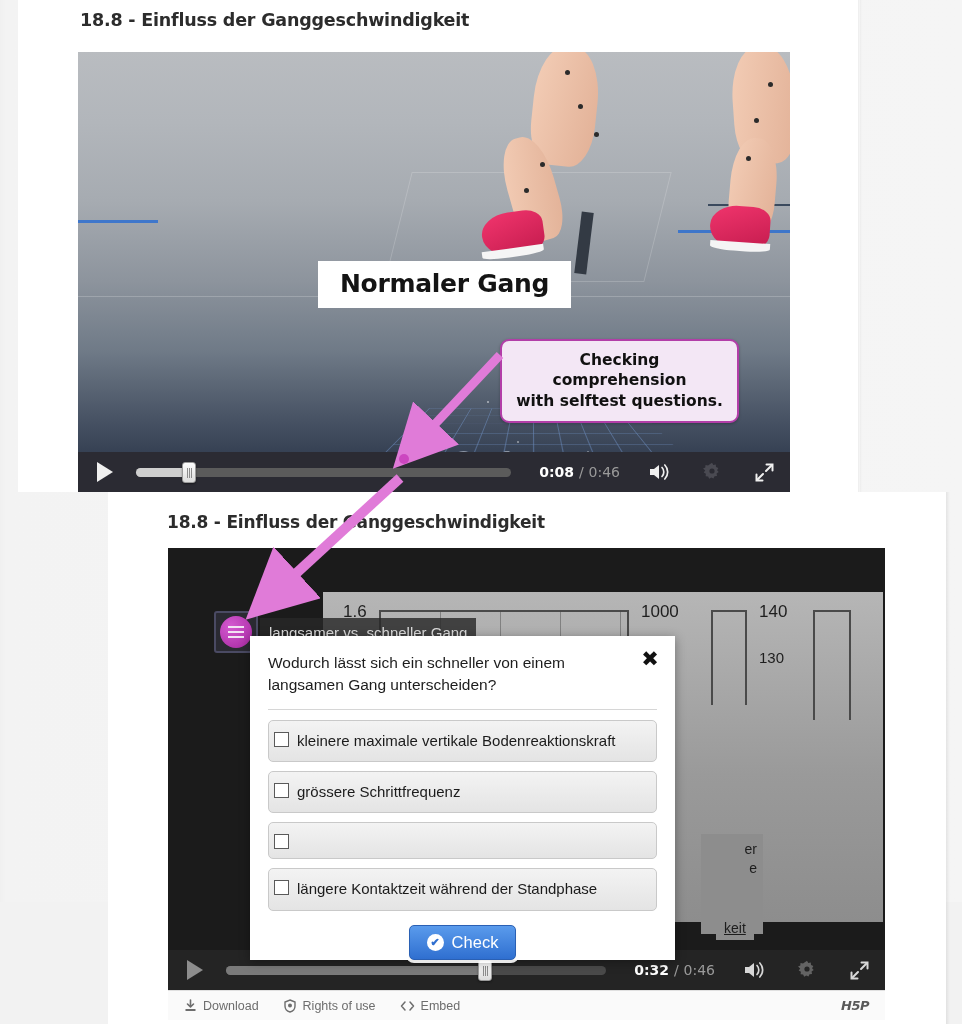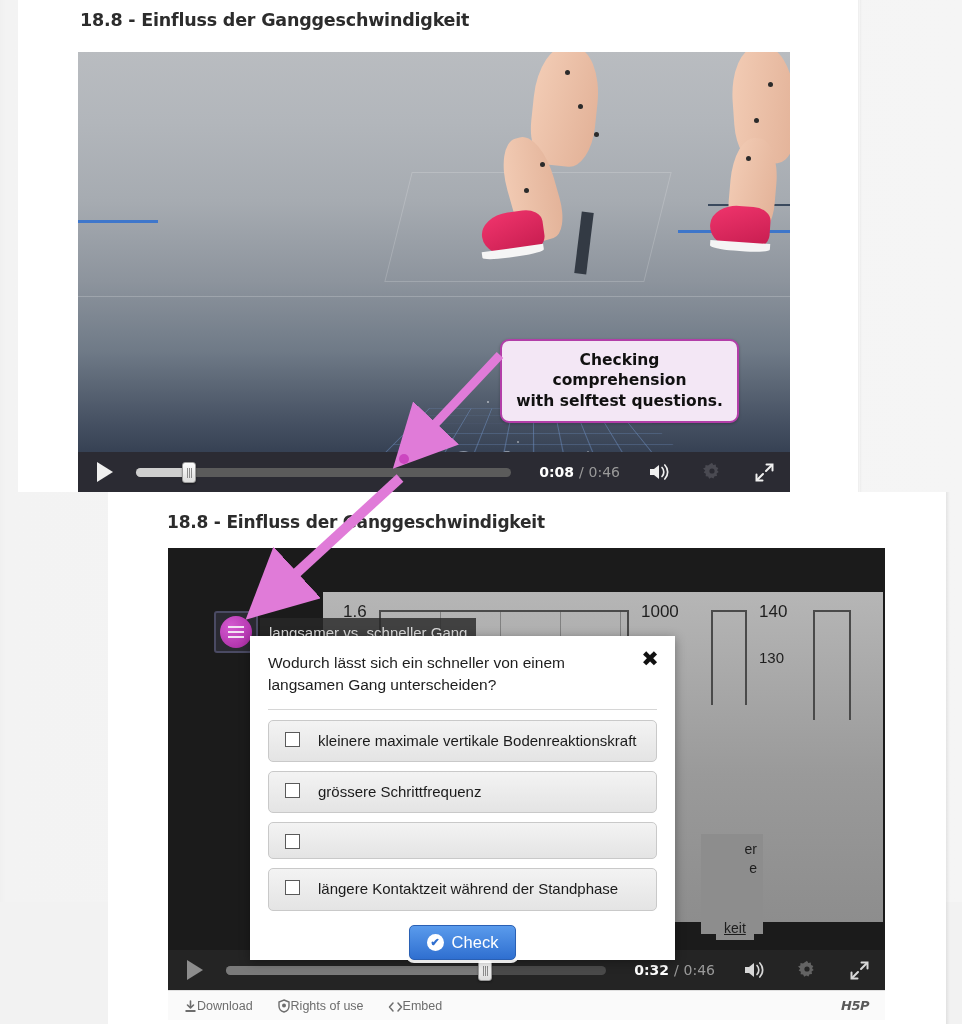--- a/index.html
+++ b/index.html
@@ -228,21 +228,21 @@
   .quiz-hr{ margin:12px 0 10px 0; height:1px; background:#d6d6d6; }
   .close-x{
     position:absolute; right:14px; top:12px; width:22px; height:22px;
     display:flex;align-items:center;justify-content:center;cursor:pointer;
     font-size:21px; font-weight:700; color:#111; font-family:"DejaVu Sans",sans-serif;
     line-height:1;
   }
   .alt{
     border:1px solid #c9c9c9; border-radius:5px;
     background:linear-gradient(to bottom,#f3f3f3,#e4e4e4);
-    margin-bottom:9px; padding:9px 16px; display:flex; align-items:flex-start; gap:18px;
+    margin-bottom:9px; padding:9px 5px; display:flex; align-items:flex-start; gap:8px;
     cursor:pointer;
   }
   .alt .cbox{
     width:15px;height:15px;border:1.5px solid #5a5a5a;background:#fff;flex:0 0 auto;margin-top:2px;
   }
   .alt .alabel{ font-size:15px; color:#1b1b1b; line-height:1.48; }
   .check-wrap{ text-align:center; margin-top:14px; }
   .check-btn{
     display:inline-flex; align-items:center; gap:8px;
     background:linear-gradient(to bottom,#5a9bec,#2f6fd0);
@@ -256,21 +256,21 @@
     display:flex;align-items:center;justify-content:center;
     color:#2f6fd0; font-size:11px; font-weight:700;
   }
 
   
   .h5p-bar{
     position:absolute; left:168px; top:990px; width:717px; height:30px;
     background:#fafafa; border-top:1px solid #e0e0e0;
     display:flex; align-items:center; padding:0 16px; gap:24px;
   }
-  .h5p-act{ display:flex; align-items:flex-end; gap:0; color:#6d6d6d; font-size:12.5px; cursor:pointer; }
+  .h5p-act{ display:flex; align-items:center; gap:6px; color:#6d6d6d; font-size:12.5px; cursor:pointer; }
   .h5p-logo{
     margin-left:auto; font-size:13px; font-weight:700; color:#5a5a5a; letter-spacing:-.5px;
     font-family:"DejaVu Sans",sans-serif;
     font-style:italic;
   }
   svg { display:block; }
 </style>
 </head>
 <body>
 
@@ -309,20 +309,23 @@
     <div class="shoe" style="left:404px;top:160px;width:62px;height:44px;transform:rotate(-8deg);"></div>
     <div class="shoe-sole" style="left:404px;top:196px;width:62px;height:9px;transform:rotate(-8deg);"></div>
     <div class="shoe" style="left:632px;top:154px;width:60px;height:44px;transform:rotate(4deg);"></div>
     <div class="shoe-sole" style="left:632px;top:190px;width:60px;height:9px;transform:rotate(4deg);"></div>
 
     <div class="v1-grid"></div>
     <div class="v1-numbers">264</div>
     <div class="v1-greenbox"></div>
     <div class="v1-dust"></div>
 
+    <div class="overlay-caption">
+      <span>Normaler Gang</span>
+    </div>
 
     <div class="ctrlbar">
       <div class="btn-play">
         <div class="tri"></div>
       </div>
       <div class="seek-wrap">
         <div class="seek">
           <div class="buffer" id="seek1-buf" style="width: 14%;"></div>
           <div class="knob" id="seek1-knob" style="left: calc(14% - 7px);"></div>
         </div>

